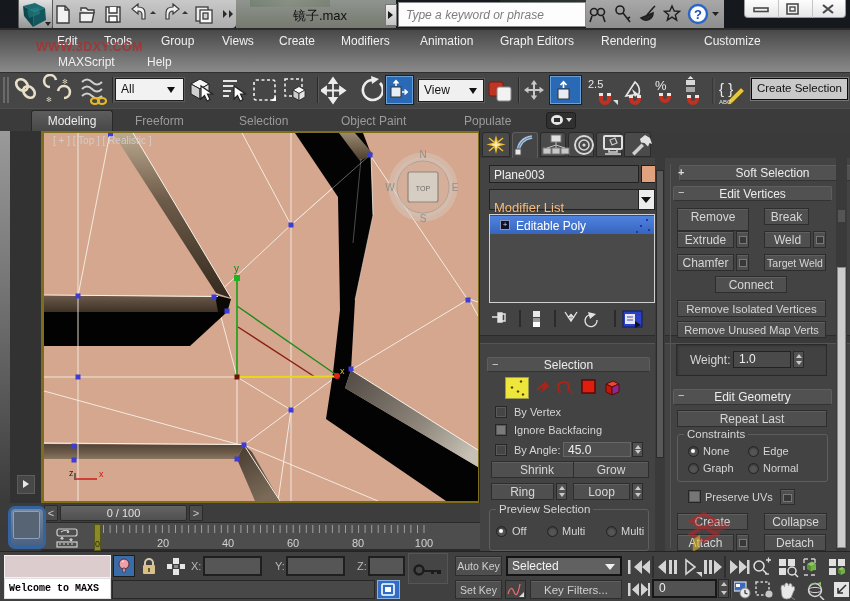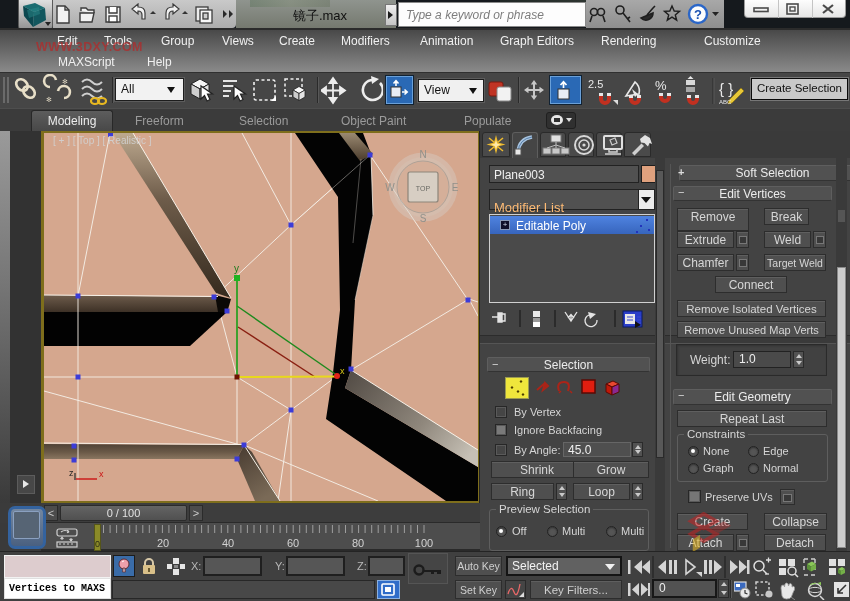--- a/index.html
+++ b/index.html
@@ -635,21 +635,21 @@
 <div class="abs" style="left:94px;top:524px;width:7px;height:27px;background:#8a8a28;border:1px solid #55551a;box-sizing:border-box;"></div>
 <div class="abs" style="left:94px;top:539px;width:7px;text-align:center;color:#2a2a14;font-size:9px;">0</div>
 
 <div class="abs" style="left:8px;top:506px;width:38px;height:43px;background:linear-gradient(#7487a0,#4a6080);border:3px solid #34639f;border-radius:7px;box-sizing:border-box;"></div>
 <div class="abs" style="left:13px;top:511px;width:27px;height:28px;background:#566474;border:1px solid #8aa0c0;border-radius:2px;box-sizing:border-box;"></div>
 
 <div class="abs" style="left:0;top:551px;width:850px;height:50px;background:#404040;border-top:1px solid #242424;box-sizing:border-box;"></div>
 
 <div class="abs" style="left:4px;top:555px;width:107px;height:23px;background:#ddccce;border:1px solid #f2f2f2;box-sizing:border-box;"></div>
 <div class="abs" style="left:4px;top:578px;width:107px;height:21px;background:#ffffff;border:1px solid #e0e0e0;box-sizing:border-box;overflow:hidden;"></div>
-<div class="abs" style="left:9px;top:583px;color:#000;font-size:10px;font-family:'Liberation Mono',monospace;font-weight:bold;white-space:nowrap;">Vertices to MAXS</div>
+<div class="abs" style="left:9px;top:583px;color:#000;font-size:10px;font-family:'Liberation Mono',monospace;font-weight:bold;white-space:nowrap;">Welcome to MAXS</div>
 
 <div class="abs" style="left:113px;top:555px;width:22px;height:22px;background:#3a6ca8;border:1px solid #1c1c1c;box-sizing:border-box;"></div>
 <svg class="abs" style="left:113px;top:555px" width="22" height="22" viewBox="0 0 22 22">
 <circle cx="11" cy="9" r="5" fill="#eda0ab" stroke="#5a2a30"></circle>
 <path d="M10 13 h2 l.5 4 h-3 z" fill="#caa" stroke="#5a2a30" stroke-width=".7"></path>
 <path d="M9 7 a3 3 0 0 1 2 -1" stroke="#fff" fill="none"></path>
 </svg>
 <svg class="abs" style="left:140px;top:557px" width="18" height="19" viewBox="0 0 18 19">
 <path d="M5 8 v-2 a4 4 0 0 1 8 0 v2" fill="none" stroke="#d8c9a8" stroke-width="2"></path>
 <rect x="3" y="8" width="12" height="9" rx="1" fill="#d9c089"></rect>

